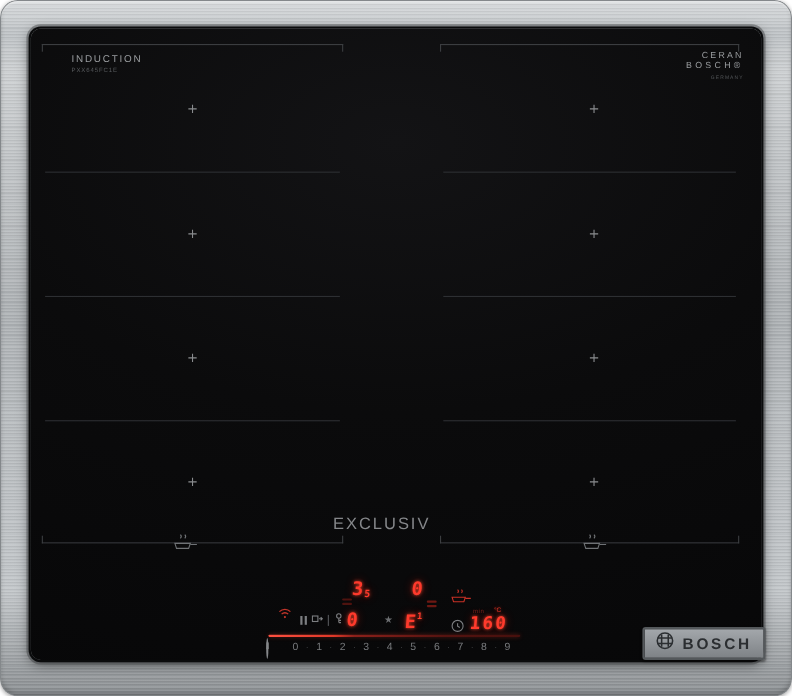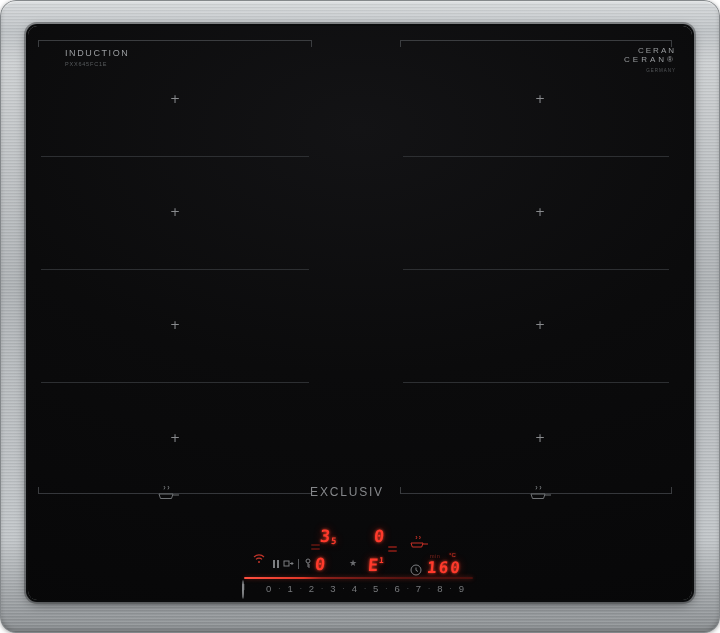--- a/index.html
+++ b/index.html
@@ -34,22 +34,22 @@
   .glass-pan-icon svg{display:block;}
 
   
   .label-induction{position:absolute;left:37px;top:22px;color:#9a9da0;}
   .label-induction .big{font-size:9px;letter-spacing:1.6px;}
   .label-induction .model{font-size:5.5px;color:#595c5f;letter-spacing:.8px;margin-top:3px;}
   .label-schott{position:absolute;right:16px;top:20px;text-align:right;color:#9b9ea1;}
   .label-schott .l1{font-size:8px;letter-spacing:2px;}
   .label-schott .l2{font-size:8px;letter-spacing:3px;}
   .label-schott .l3{font-size:4.5px;color:#54575a;letter-spacing:1px;margin-top:4px;}
-  .label-exclusiv{position:absolute;left:319px;top:459px;transform:translateX(-50%);
-    font-size:12px;letter-spacing:1.8px;color:#85878a;}
+  .label-exclusiv{position:absolute;left:319px;top:442px;transform:translateX(-50%);
+    font-size:15px;letter-spacing:1.8px;color:#85878a;}
 
   
   .cp{position:absolute;left:0;top:0;width:664px;height:574px;pointer-events:none;}
   .cp > *{position:absolute;pointer-events:auto;}
 
   .seg{font-family:"DejaVu Sans Mono",monospace;font-weight:bold;color:#ff3a2c;
     text-shadow:0 0 3px rgba(255,70,45,.9),0 0 9px rgba(255,40,25,.45);
     transform:skewX(-5deg);display:inline-block;}
   .seg-main{font-size:17px;line-height:1;}
   .seg-dec{font-size:9px;vertical-align:-2px;margin-left:1px;}
@@ -141,21 +141,21 @@
           </svg>
         </span>
       </div>
 
       <div class="label-induction">
         <div class="big">INDUCTION</div>
         <div class="model">PXX645FC1E</div>
       </div>
       <div class="label-schott">
         <div class="l1">CERAN</div>
-        <div class="l2">CERAN®</div>
+        <div class="l2">BOSCH®</div>
         <div class="l3">GERMANY</div>
       </div>
       <div class="label-exclusiv">EXCLUSIV</div>
 
       <div class="cp">
 
         <span style="left:224px;top:524px">
           <svg width="14" height="12" viewBox="0 0 14 12" fill="none" stroke="#c2352a" stroke-width="1.2">
             <path d="M2 5 a7 7 0 0 1 10 0"></path>
               <path d="M4 7.3 a4.2 4.2 0 0 1 6 0"></path>
@@ -252,14 +252,26 @@
           <span class="lvl-sep">·</span>
           <span class="lvl">7</span>
           <span class="lvl-sep">·</span>
           <span class="lvl">8</span>
           <span class="lvl-sep">·</span>
           <span class="lvl">9</span>
         </div>
       </div>
     </div>
 
+    <div class="bosch-plate">
+      <span>
+        <svg width="17" height="17" viewBox="0 0 17 17" fill="none" stroke="#2b2e31" stroke-width="1.4">
+          <circle cx="8.5" cy="8.5" r="7"></circle>
+          <line x1="5.5" y1="3" x2="5.5" y2="14"></line>
+          <line x1="11.5" y1="3" x2="11.5" y2="14"></line>
+          <line x1="2" y1="6" x2="15" y2="6"></line>
+          <line x1="2" y1="11" x2="15" y2="11"></line>
+        </svg>
+      </span>
+      <span class="bosch-text">BOSCH</span>
+    </div>
   </div>
 </div>
 
 </body></html>

